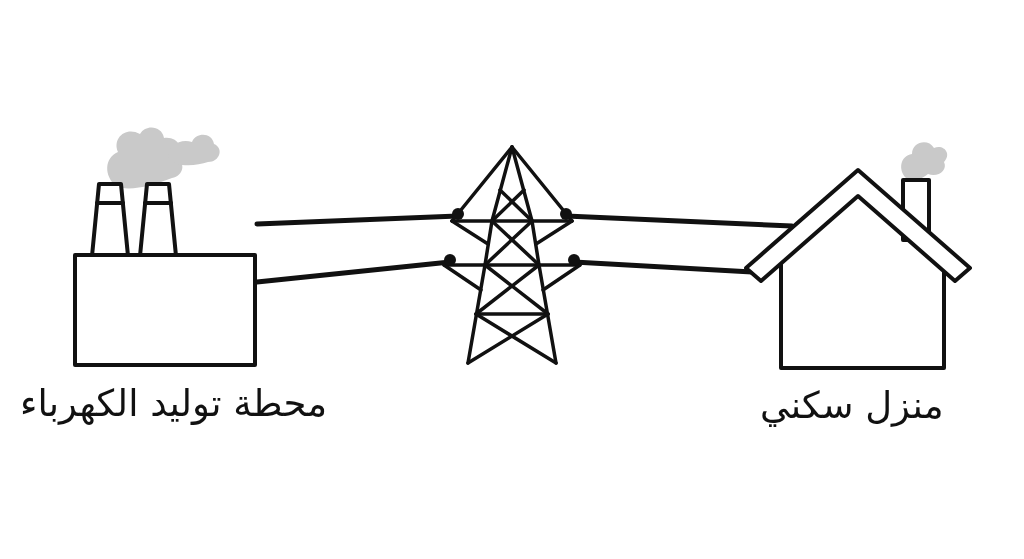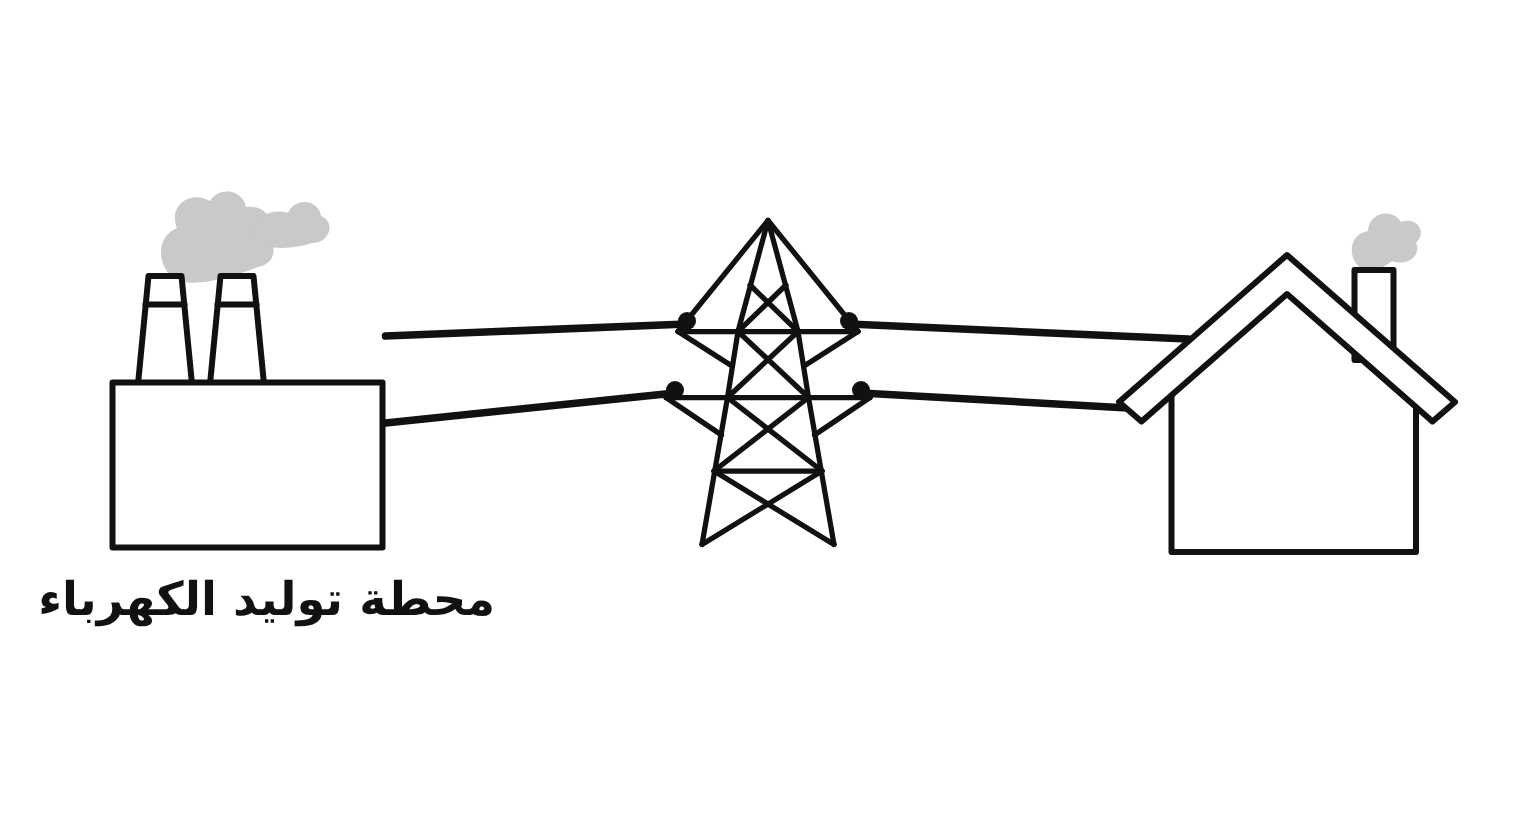--- a/index.html
+++ b/index.html
@@ -17,24 +17,24 @@
   }
   .canvas svg{position:absolute;left:0;top:0;}
   .stroke{stroke:var(--line);stroke-width:4;fill:none;stroke-linecap:round;stroke-linejoin:round;}
   .tower{stroke:var(--line);stroke-width:3.5;fill:none;stroke-linecap:round;stroke-linejoin:round;}
   .wire{stroke:var(--line);stroke-width:5;stroke-linecap:round;}
   .dot{fill:var(--line);stroke:none;}
   .shape{fill:#ffffff;stroke:var(--line);stroke-width:4;stroke-linejoin:round;}
   .smoke{fill:var(--smoke);stroke:none;}
   .label{
     position:absolute;
-    text-align:right;
+    text-align:left;
     direction:rtl;
-    font-weight:bold;
-    font-size:31px;
+    font-weight:normal;
+    font-size:37px;
     color:var(--line);
     letter-spacing:0;
     user-select:none;
   }
 </style>
 </head>
 <body>
 
 <div class="canvas">
 
@@ -100,14 +100,15 @@
     <g>
       <rect class="shape" x="903" y="180" width="26" height="60"></rect>
       <path class="shape" fill="#ffffff" d="M781,262 L781,368 L944,368 L944,270"></path>
       <path class="shape" d="M746,268 L858,170 L970,268 L955,281 L858,196 L761,281 Z"></path>
     </g>
 
   </svg>
 
   <div class="label" style="left:20px;  top:382px; width:310px;">محطة توليد الكهرباء</div>
 
+  <div class="label" style="left:760px; top:384px; width:200px;">منزل سكني</div>
 
 </div>
 
 </body></html>

